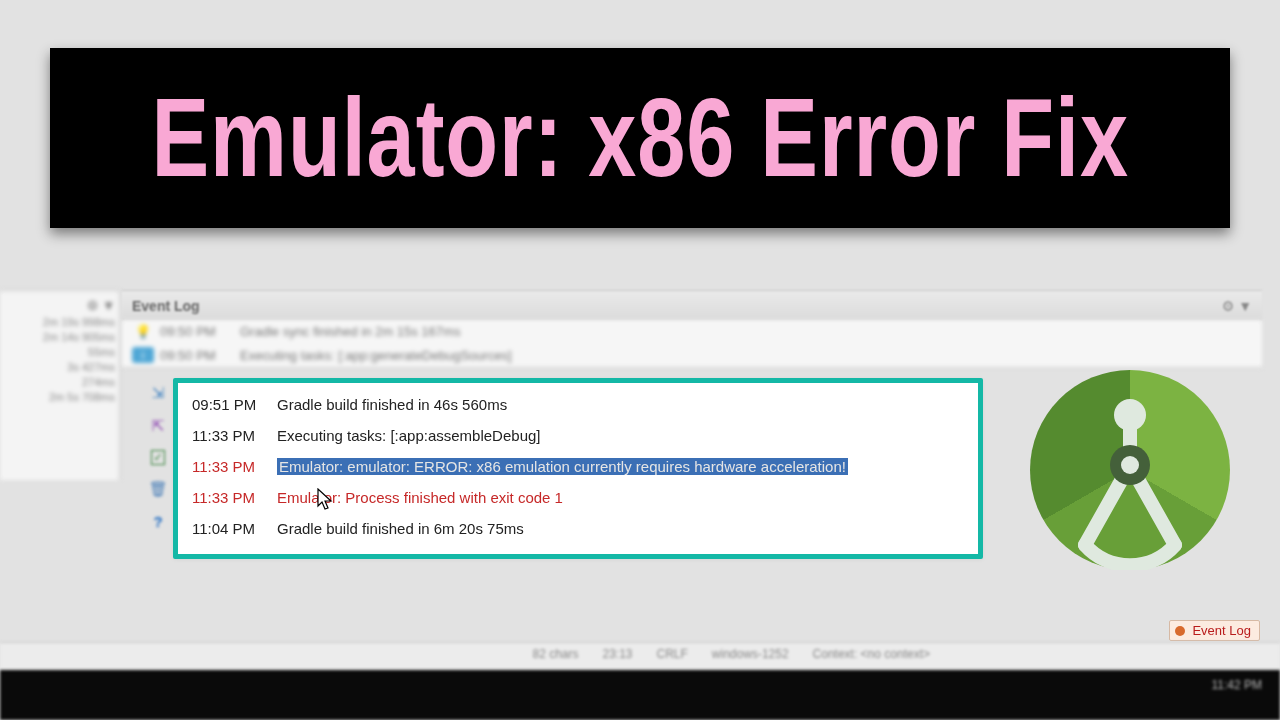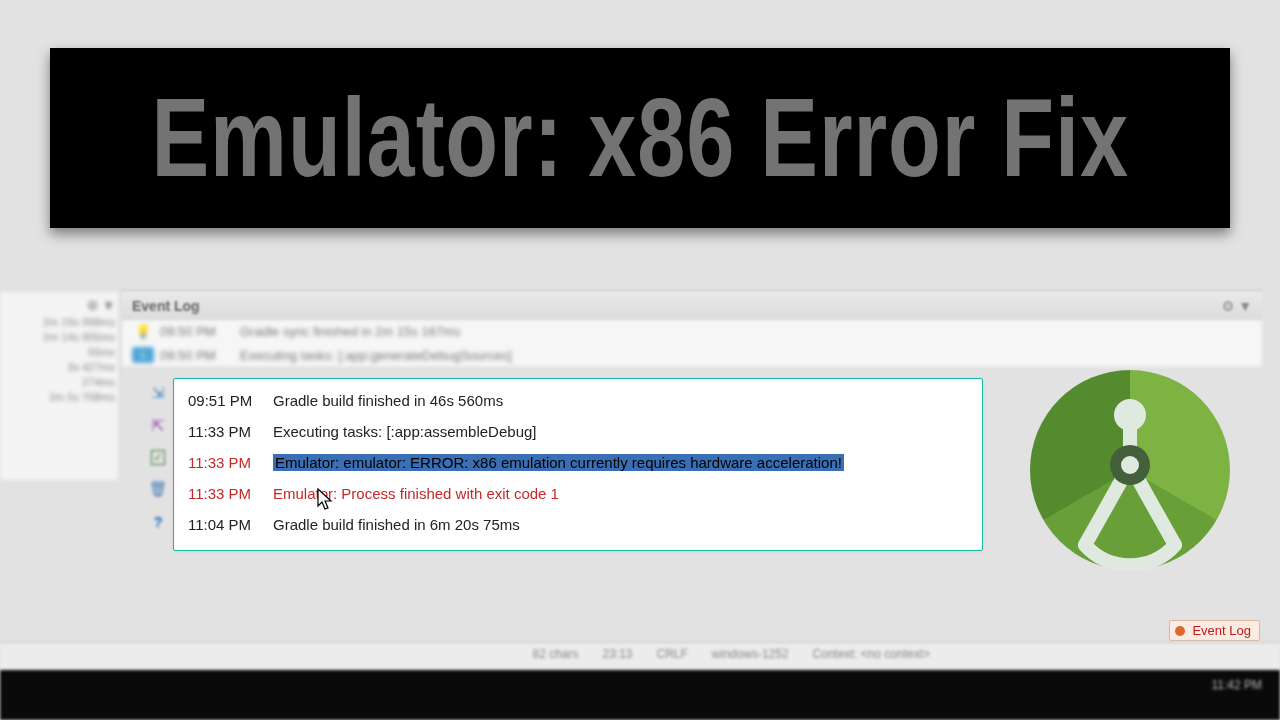--- a/index.html
+++ b/index.html
@@ -56,49 +56,49 @@
     display:flex; flex-direction:column; align-items:center;
     gap:15px;
     padding-top:4px;
     filter:blur(1.4px);
     font-size:15px;
   }
   .gutter span { display:block;}
   .main-card {
     position:absolute; left:173px; top:378px; width:810px;
     background:#fff;
-    border:1px solid #14b8a6;
+    border:5px solid #14b8a6;
     border-radius:2px;
     box-shadow:0 1px 4px rgba(0,0,0,.05);
     padding:6px 0 10px 0;
   }
   .log-row {
     display:flex; align-items:center;
     padding:7px 14px;
     font-size:15px;
     color:#222;
   }
   .log-row .time { width:85px; flex:0 0 85px;}
   .log-row .msg { flex:1;}
   .log-row.err .time, .log-row.err .msg { color:#c62828;}
   .log-row .highlight {
     background:#3b6fb5;
-    color:#000000;
+    color:#e5e5e5;
     padding:0 2px;
   }
   .cursor-svg {
     position:absolute; left:317px; top:488px; width:18px; height:24px;
     pointer-events:none;
   }
   
   .banner {
     position:absolute; left:50px; top:48px; width:1180px; height:180px;
     background:#000;
     display:flex; align-items:center; justify-content:center;
-    color:#737373;
+    color:#f9a8d4;
     font-weight:900;
     letter-spacing:1px;
     box-shadow:0 6px 12px rgba(0,0,0,.45);
   }
   .banner span {
     font-family: "Arial Black", Arial, sans-serif;
     font-size:94px;
     transform:scaleX(.92) scaleY(1.18);
   }
   

